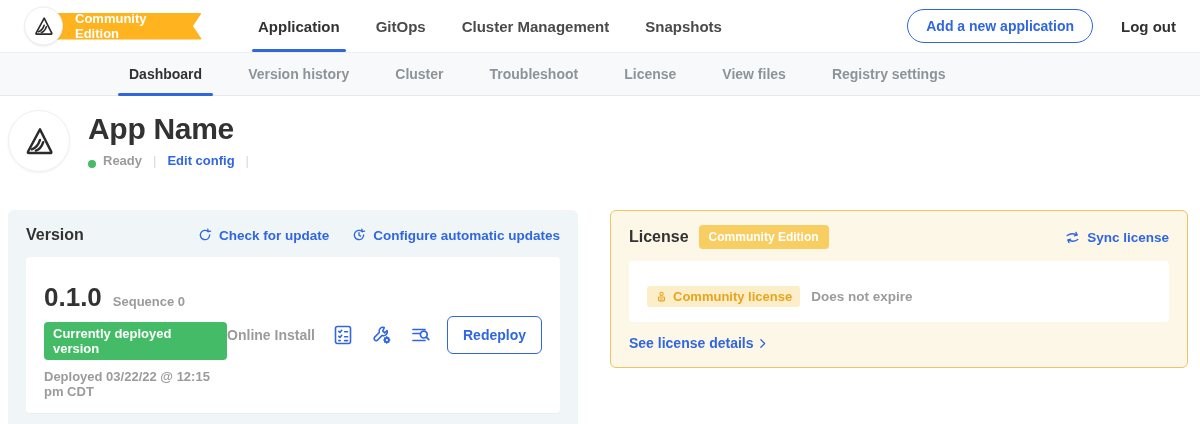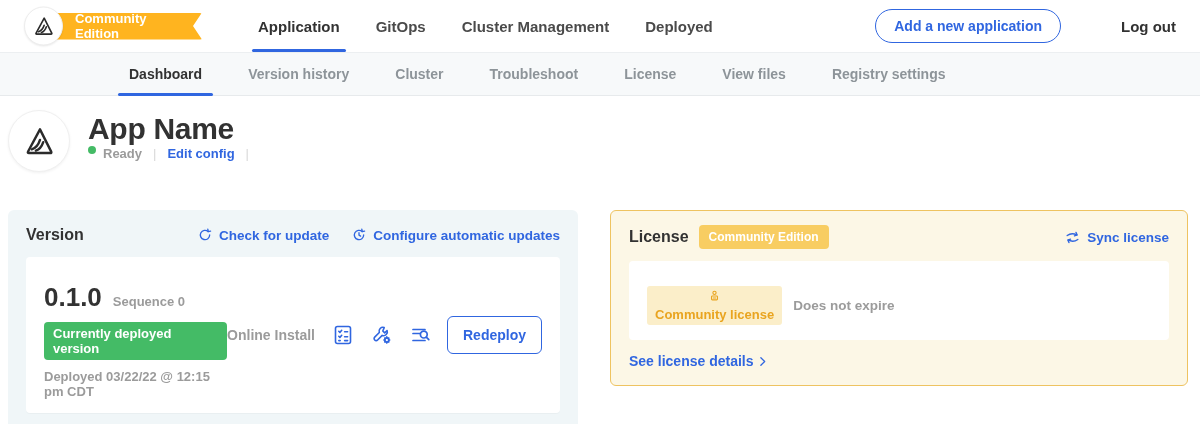--- a/index.html
+++ b/index.html
@@ -14,42 +14,42 @@
     border-radius:2px; clip-path:polygon(0 0,100% 0,calc(100% - 9px) 50%,100% 100%,0 100%); }
   .logo-circle { position:absolute; left:0; top:50%; transform:translateY(-50%);
     width:39px; height:39px; border-radius:50%; background:#fff; border:1px solid #ededed;
     box-shadow:0 1px 2px rgba(0,0,0,.08); display:flex; align-items:center; justify-content:center; z-index:2; }
   .nav { display:flex; height:100%; margin-left:38px; }
   .nav-tab { position:relative; display:flex; align-items:center; height:100%;
     margin:0 18px; font-size:15px; font-weight:700; color:#4a4a4a; cursor:pointer; }
   .nav-tab.active { color:#323232; }
   .nav-tab.active::after { content:""; position:absolute; left:-6px; right:-6px; bottom:0;
     height:3px; background:#3066e0; border-radius:2px; }
-  .header-right { margin-left:auto; display:flex; align-items:center;gap:32px; }
+  .header-right { margin-left:auto; display:flex; align-items:center; }
   .add-app-btn { border:1.5px solid #3066e0; background:#fff; color:#3066e0; font-weight:700;
     font-size:14px; padding:8px 18px; border-radius:19px; cursor:pointer;
     font-family:inherit; }
   .logout { margin-left:28px; font-size:15px; font-weight:600; color:#323232; cursor:pointer; }
 
   
   .subnav { height:44px; background:#f7f9fa; border-top:1px solid #eceff1; border-bottom:1px solid #e7eaec;
     display:flex; align-items:stretch; padding-left:106px; }
   .subnav-item { position:relative; display:flex; align-items:center; padding:0 23px;
     font-size:14px; font-weight:700; color:#8d9499; cursor:pointer; }
   .subnav-item.active { color:#323232; }
   .subnav-item.active::after { content:""; position:absolute; left:12px; right:12px; bottom:-1px;
     height:3px; background:#3066e0; border-radius:2px; }
 
   
   .app-header { display:flex; padding:14px 10px 0 8px; }
   .avatar { width:62px; height:62px; border-radius:50%; background:#fff; border:1px solid #f0f0f0;
     box-shadow:0 1px 3px rgba(0,0,0,.06); display:flex; align-items:center; justify-content:center; flex:none; }
   .app-title-block { margin-left:18px; padding-top:2px; }
   .app-name { font-size:30px; font-weight:700; letter-spacing:-.3px; color:#323232; }
-  .app-status-row { display:flex; align-items:flex-start; margin-top:0; font-size:13px; font-weight:700; }
+  .app-status-row { display:flex; align-items:flex-end; margin-top:7px; font-size:13px; font-weight:700; }
   .status-dot { width:8px; height:8px; border-radius:50%; background:#44bb66; margin-right:7px; }
   .status-text { color:#9b9b9b; }
   .vdiv { color:#d8d8d8; font-weight:400; margin:0 11px; }
   .edit-config { color:#3066e0; cursor:pointer; }
 
   
   .cards { display:flex; align-items:flex-start; gap:32px; padding:0 10px 0 8px; margin-top:38px; }
 
   .version-card { width:570px; flex:none; background:#f0f6f8; border-radius:6px; padding:16px 18px; }
   .card-head { display:flex; align-items:center; }
@@ -78,21 +78,21 @@
   .lc-title-group { display:flex; align-items:center; gap:10px; }
   .edition-badge { background:#f8cd62; color:#fff; font-size:12px; font-weight:700;
     padding:5px 10px; border-radius:4px; }
   .lc-inner { background:#fff; border-radius:4px; margin-top:12px; padding:13px 18px 15px; }
   .lc-row1 { display:flex; align-items:center; gap:11px; }
   .customer-name { font-size:17px; font-weight:700; color:#4a5055; }
   .stable-badge { background:#eef4fb; color:#5e9bd3; font-size:12px; font-weight:600;
     padding:4px 8px; border-radius:3px; }
   .lc-row2 { display:flex; align-items:center; gap:11px; margin-top:12px; }
   .community-badge { display:flex; align-items:center; gap:5px; background:#fbeec9; color:#e9a41f;
-    font-size:13px; font-weight:700; padding:3px 8px; border-radius:3px;flex-direction:column; }
+    font-size:13px; font-weight:700; padding:3px 8px; border-radius:3px; }
   .expiry { font-size:13.5px; font-weight:700; color:#9b9b9b; }
 
   svg { display:block; }
 </style>
 </head>
 <body>
 
 <div class="header">
   <div class="logo-group">
     <div class="ribbon">
@@ -103,21 +103,21 @@
         <path d="M12.7 3.8 L20.6 19.5 Q21.1 20.5 19.9 20.5 L4.9 20.5 Q3.7 20.5 4.3 19.4 Z"></path>
         <path d="M6.9 17.9 Q11 16.6 12.7 11.2"></path>
         <path d="M9.8 18.8 Q13.4 17.6 15 12.8"></path>
       </svg>
     </div>
   </div>
   <div class="nav">
     <div class="nav-tab active">Application</div>
     <div class="nav-tab">GitOps</div>
     <div class="nav-tab">Cluster Management</div>
-    <div class="nav-tab">Deployed</div>
+    <div class="nav-tab">Snapshots</div>
   </div>
   <div class="header-right">
     <button class="add-app-btn">Add a new application</button>
     <div class="logout">Log out</div>
   </div>
 </div>
 
 <div class="subnav">
   <div class="subnav-item active">Dashboard</div>
   <div class="subnav-item">Version history</div>

